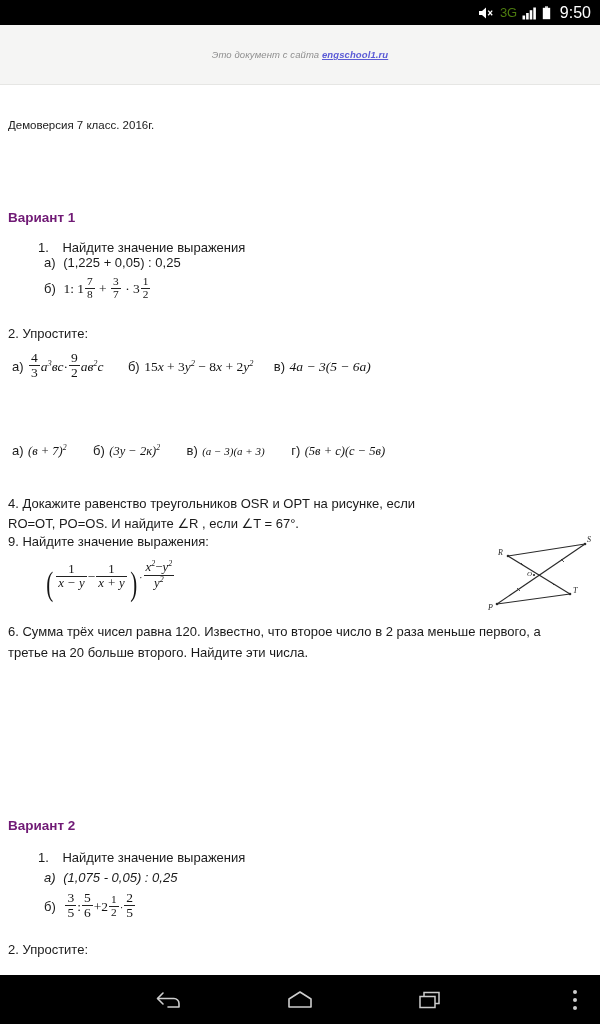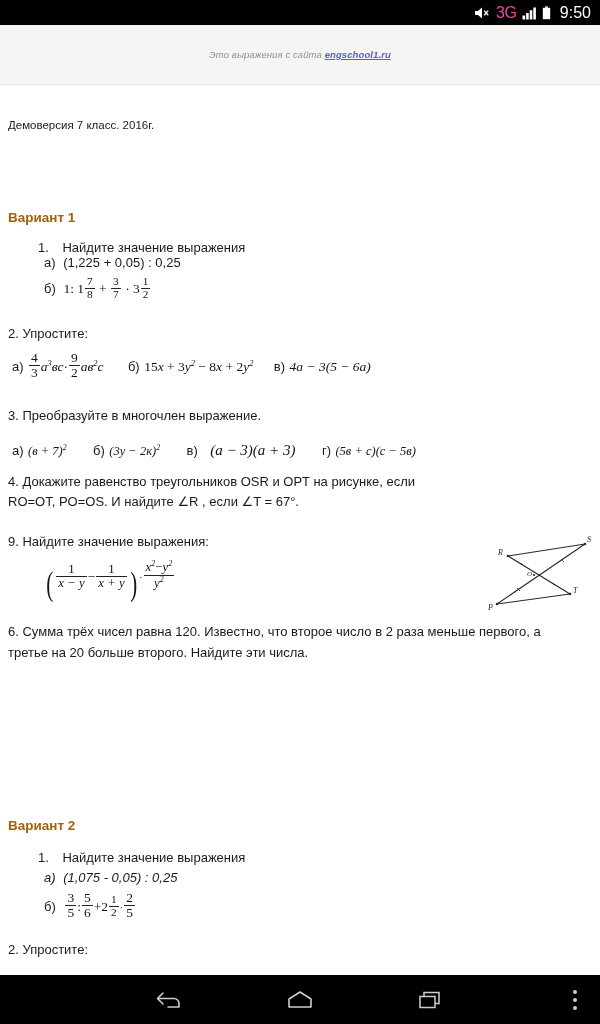--- a/index.html
+++ b/index.html
@@ -29,22 +29,22 @@
     padding-right: 9px;
     box-sizing: border-box;
   }
   .sb-group {
     display: flex;
     align-items: center;
     gap: 5px;
   }
   .sb-icon { display: block; }
   .sb-net {
-    color: #ec4899;
-    font-size: 16px;
+    color: #4d7c0f;
+    font-size: 13px;
     font-family: "Liberation Sans", sans-serif;
     letter-spacing: -0.2px;
     line-height: 1;
   }
   .sb-clock {
     color: #ffffff;
     font-size: 16px;
     font-family: "Liberation Sans", sans-serif;
     margin-left: 4px;
     line-height: 1;
@@ -93,21 +93,21 @@
   .doc-header {
     position: absolute;
     top: 33px; left: 8px;
     font-size: 11.5px;
     color: #1a1a1a;
   }
 
   .variant-title {
     font-size: 13.5px;
     font-weight: bold;
-    color: #a16207;
+    color: #701a75;
   }
 
   .q-line { font-size: 13px; color: #1a1a1a; }
   .q-num-block { margin-left: 30px; }
   .q-sub { margin-left: 36px; }
 
   
   .math {
     font-family: "Liberation Serif", serif;
     font-size: 13.5px;
@@ -214,21 +214,21 @@
     </svg>
     <svg class="sb-icon" width="9" height="14" viewBox="0 0 9 14">
       <rect x="3" y="0.4" width="3" height="1.4" fill="#ffffff"></rect>
       <rect x="0.8" y="1.8" width="7.4" height="11.4" fill="#ffffff"></rect>
     </svg>
     <span class="sb-clock">9:50</span>
   </div>
 </div>
 
 <div id="site-banner">
-  <div class="banner-text"><span>Это выражения с сайта </span><span class="banner-link">engschool1.ru</span></div>
+  <div class="banner-text"><span>Это документ с сайта </span><span class="banner-link">engschool1.ru</span></div>
 </div>
 
 <div id="doc">
 
   <div class="doc-header">Демоверсия 7 класс. 2016г.</div>
 
   <div style="position:absolute; top:124px; left:8px;" class="variant-title">Вариант 1</div>
 
   <div style="position:absolute; top:154px; left:8px;" class="q-line">
     <div class="q-num-block">
@@ -258,34 +258,33 @@
     <span class="mlabel">а)</span>
     <span class="math"><span class="frac"><span class="num">4</span><span class="den">3</span></span><span>a</span><sup class="e">3</sup><span>вс</span><span class="up">·</span><span class="frac"><span class="num">9</span><span class="den">2</span></span><span>ав</span><sup class="e">2</sup><span>с</span></span>
 
     <span class="mlabel" style="margin-left:20px;">б)</span>
     <span class="math"><span class="up">15</span><span>x</span> <span class="up">+ 3</span><span>y</span><sup class="e">2</sup> <span class="up">− 8</span><span>x</span> <span class="up">+ 2</span><span>y</span><sup class="e">2</sup></span>
 
     <span class="mlabel" style="margin-left:16px;">в)</span>
     <span class="math">4a − 3(5 − 6a)</span>
   </div>
 
-  <div style="position:absolute; top:322px; left:8px;" class="q-line">3. Преобразуйте в многочлен выражение.</div>
 
   <div style="position:absolute; top:355px; left:12px;">
     <span class="mlabel">а)</span>
     <span class="math" style="font-size:12.5px;"><span>(в + 7)</span><sup class="e">2</sup></span>
     <span class="mlabel" style="margin-left:22px;">б)</span>
     <span class="math" style="font-size:12.5px;"><span>(3у − 2к)</span><sup class="e">2</sup></span>
     <span class="mlabel" style="margin-left:22px;">в)</span>
-    <span class="math" style="font-size:15px;margin-left:8px;">(а − 3)(а + 3)</span>
+    <span class="math" style="font-size:11px;">(а − 3)(а + 3)</span>
     <span class="mlabel" style="margin-left:22px;">г)</span>
     <span class="math" style="font-size:12.5px;">(5в + с)(с − 5в)</span>
   </div>
 
-  <div style="position:absolute; top:386px; left:8px; width:470px; line-height:1.55;" class="q-line">
+  <div style="position:absolute; top:408px; left:8px; width:470px; line-height:1.55;" class="q-line">
     <div>4.  Докажите равенство треугольников  OSR и OPT на рисунке, если</div>
     <div><span>RO=OT, PO=OS.  И найдите </span><span>∠R</span><span> , если  </span><span>∠T</span><span> = 67°.</span></div>
   </div>
 
   <svg id="figure-osr" viewBox="0 0 108 82">
     <g stroke="#2a2a2a" stroke-width="1.1" fill="none">
       <path d="M21 24 L98 12"></path>
       <path d="M98 12 L10 72"></path>
       <path d="M10 72 L83 62"></path>
       <path d="M83 62 L21 24"></path>

